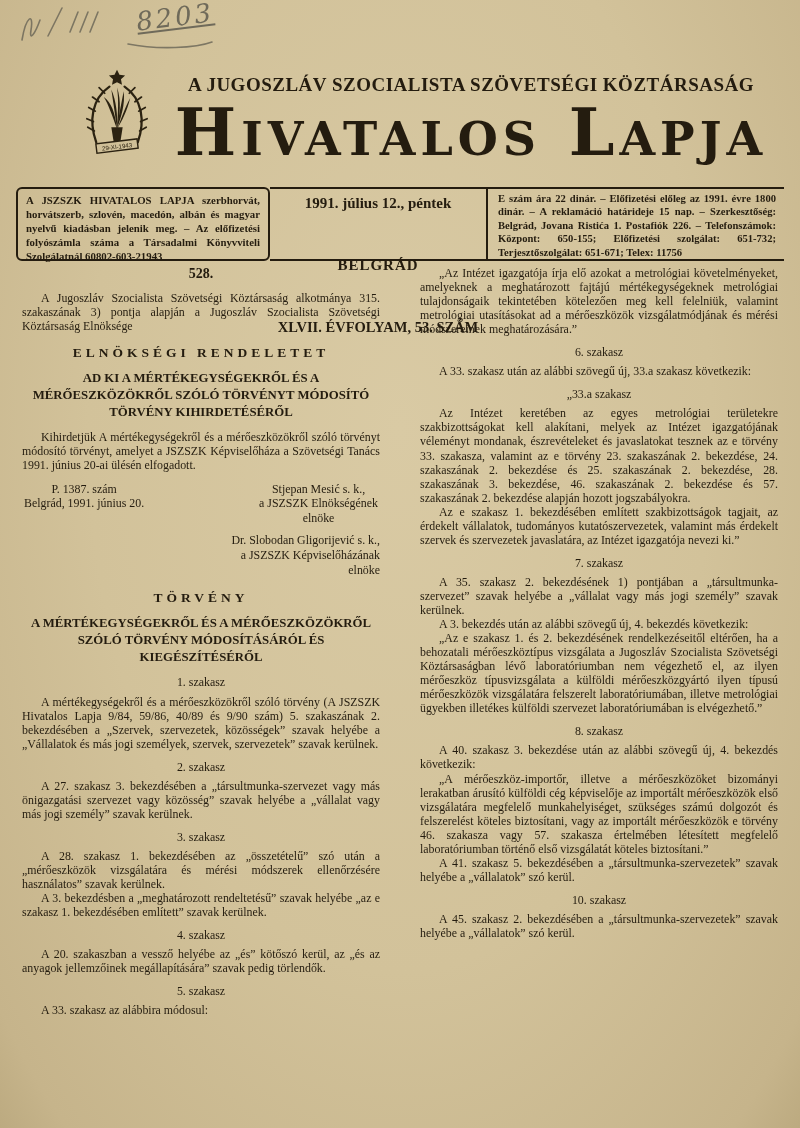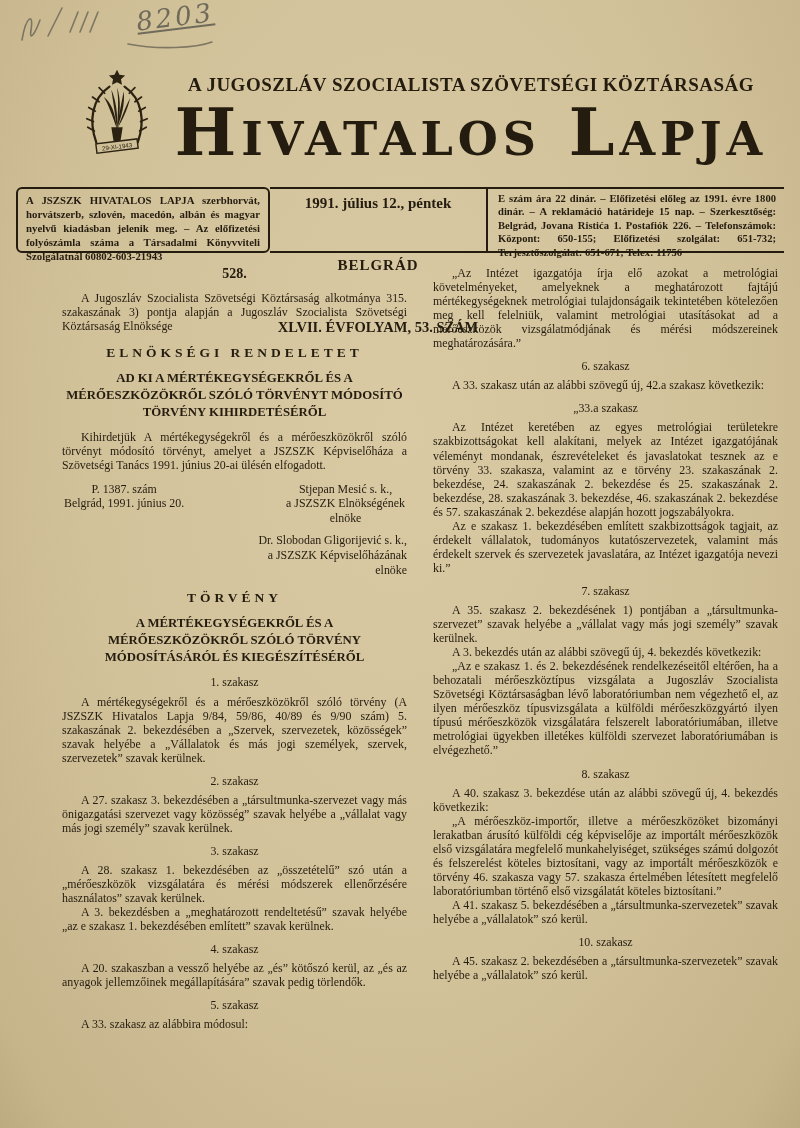--- a/index.html
+++ b/index.html
@@ -32,21 +32,21 @@
     font-family: Liberation Serif, serif; font-weight: bold;
     font-size: 19px; letter-spacing: 0.5px; white-space: nowrap;
   }
   .mast-title {
     margin-top: 4px; font-family: "DejaVu Serif", serif;
     font-variant: small-caps; font-weight: bold;
     font-size: 65px; letter-spacing: 5px; line-height: 1; white-space: nowrap;
   }
 
   
-  .infobar { position: absolute; top: 187px; left: 16px; right: 16px; height: 66px; display: flex; align-items: stretch; }
+  .infobar { position: absolute; top: 187px; left: 16px; right: 16px; height: 74px; display: flex; align-items: stretch; }
   .info-left {
     width: 254px; border: 2.5px solid #241c0f; border-radius: 6px;
     padding: 4px 8px; font-weight: bold; font-size: 10.8px; line-height: 1.3;
     text-align: justify;
   }
   .info-rest { flex: 1; display: flex; border-top: 2.2px solid #241c0f; border-bottom: 2.2px solid #241c0f; }
   .info-mid {
     width: 218px; border-right: 2.2px solid #241c0f;
     display: flex; flex-direction: column; justify-content: space-between;
     padding: 6px 4px; text-align: center; font-weight: bold; gap: 45px;
@@ -55,21 +55,21 @@
   .info-mid .city  { font-size: 15px; letter-spacing: 1px; }
   .info-mid .issue { font-size: 14.5px; }
   .info-right {
     flex: 1; padding: 3px 8px 3px 10px;
     font-weight: bold; font-size: 10.6px; line-height: 1.27; text-align: justify;
   }
 
   
   .columns {
     position: absolute; top: 266px; left: 22px; right: 22px; bottom: 8px;
-    display: flex; gap: 26px; overflow: hidden; margin-left: 40px;
+    display: flex; gap: 40px; overflow: hidden;
   }
   .col { flex: 1; font-size: 11.9px; line-height: 1.18; text-align: justify; }
 
   .para { margin: 0; text-indent: 1.6em; }
   .art-num { text-align: center; font-weight: bold; font-size: 14px; margin: 0 0 8px; }
   .h-spaced { text-align: center; font-weight: bold; font-size: 13.5px; letter-spacing: 4px; margin: 12px 0 9px; }
   .h-bold { text-align: center; font-weight: bold; font-size: 12.8px; line-height: 1.35; margin: 0 4px 9px; }
   .sub { text-align: center; margin: 9px 0 5px; }
   .sig-row { display: flex; justify-content: space-between; margin: 9px 2px 4px; text-align: center; }
   .sig-col div { line-height: 1.25; }
@@ -187,21 +187,21 @@
       <p class="para">A 20. szakaszban a vessző helyébe az „és” kötőszó kerül, az „és az anyagok jellemzőinek megállapítására” szavak pedig törlendők.</p>
 
       <div class="sub">5. szakasz</div>
       <p class="para">A 33. szakasz az alábbira módosul:</p>
     </div>
 
     <div class="col">
       <p class="para">„Az Intézet igazgatója írja elő azokat a metrológiai követelményeket, amelyeknek a meghatározott fajtájú mértékegységeknek metrológiai tulajdonságaik tekintetében kötelezően meg kell felelniük, valamint metrológiai utasításokat ad a mérőeszközök vizsgálatmódjának és mérési módszereinek meghatározására.”</p>
 
       <div class="sub">6. szakasz</div>
-      <p class="para">A 33. szakasz után az alábbi szövegű új, 42.a szakasz következik:</p>
+      <p class="para">A 33. szakasz után az alábbi szövegű új, 33.a szakasz következik:</p>
 
       <div class="sub">„33.a szakasz</div>
       <p class="para">Az Intézet keretében az egyes metrológiai területekre szakbizottságokat kell alakítani, melyek az Intézet igazgatójának véleményt mondanak, észrevételeket és javaslatokat tesznek az e törvény 33. szakasza, valamint az e törvény 23. szakaszának 2. bekezdése, 24. szakaszának 2. bekezdése és 25. szakaszának 2. bekezdése, 28. szakaszának 3. bekezdése, 46. szakaszának 2. bekezdése és 57. szakaszának 2. bekezdése alapján hozott jogszabályokra.</p>
       <p class="para">Az e szakasz 1. bekezdésében említett szakbizottságok tagjait, az érdekelt vállalatok, tudományos kutatószervezetek, valamint más érdekelt szervek és szervezetek javaslatára, az Intézet igazgatója nevezi ki.”</p>
 
       <div class="sub">7. szakasz</div>
       <p class="para">A 35. szakasz 2. bekezdésének 1) pontjában a „társultmunka-szervezet” szavak helyébe a „vállalat vagy más jogi személy” szavak kerülnek.</p>
       <p class="para">A 3. bekezdés után az alábbi szövegű új, 4. bekezdés következik:</p>
       <p class="para">„Az e szakasz 1. és 2. bekezdésének rendelkezéseitől eltérően, ha a behozatali mérőeszköztípus vizsgálata a Jugoszláv Szocialista Szövetségi Köztársaságban lévő laboratóriumban nem végezhető el, az ilyen mérőeszköz típusvizsgálata a külföldi mérőeszközgyártó ilyen típusú mérőeszközök vizsgálatára felszerelt laboratóriumában, illetve metrológiai ügyekben illetékes külföldi szervezet laboratóriumában is elvégezhető.”</p>
 

